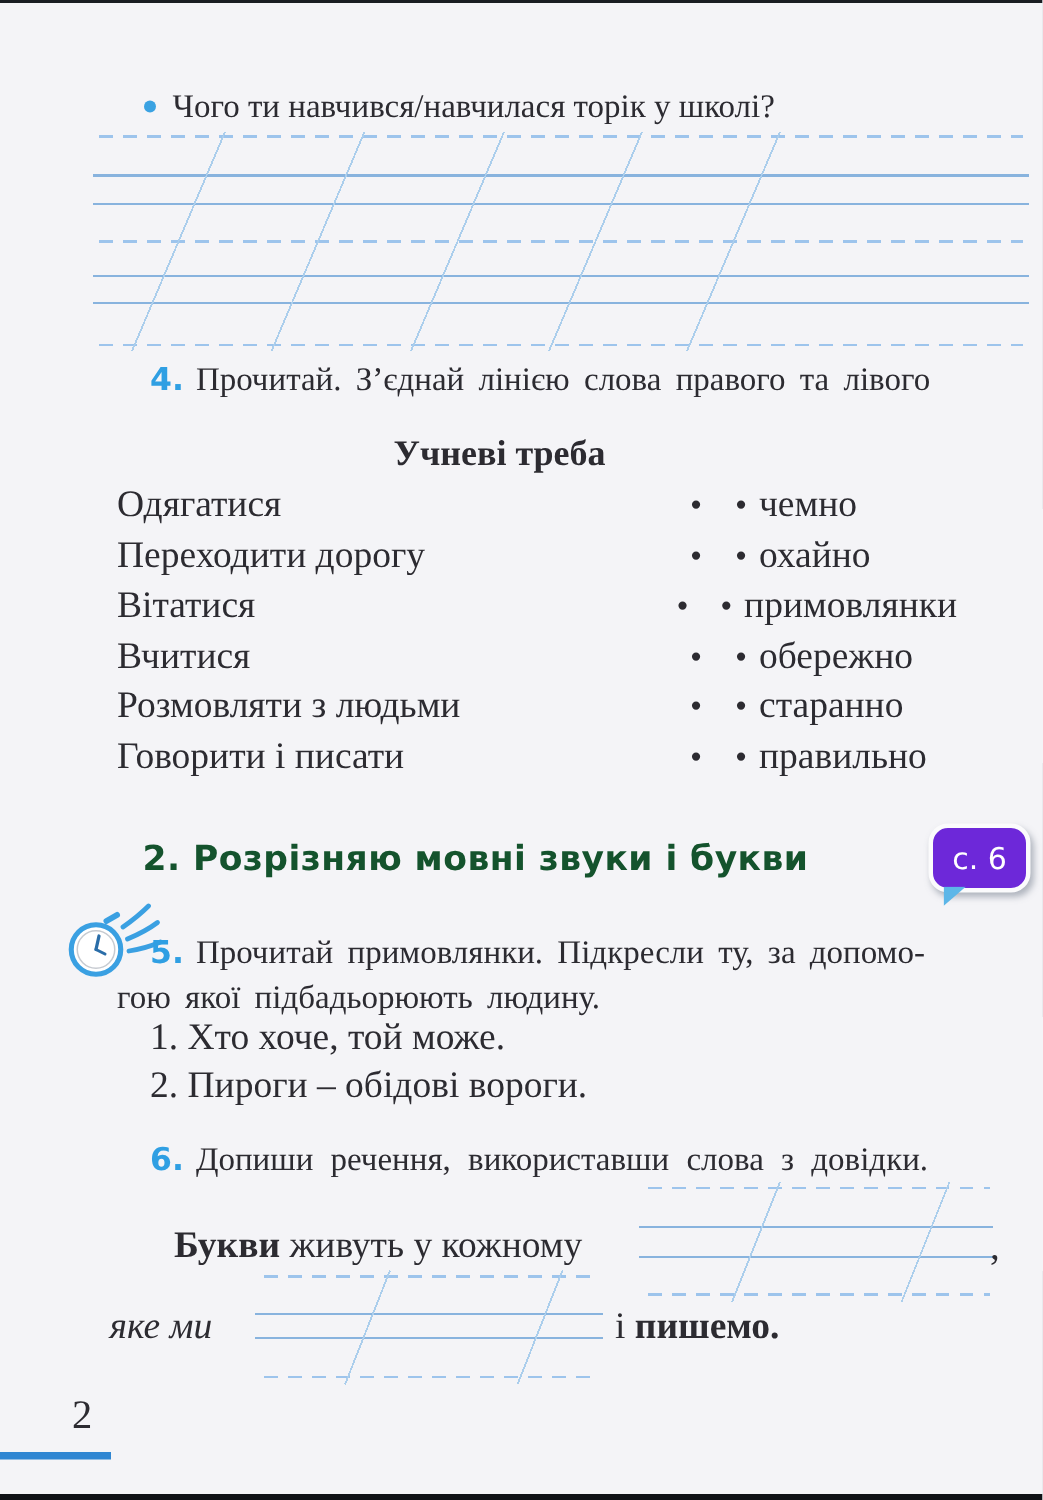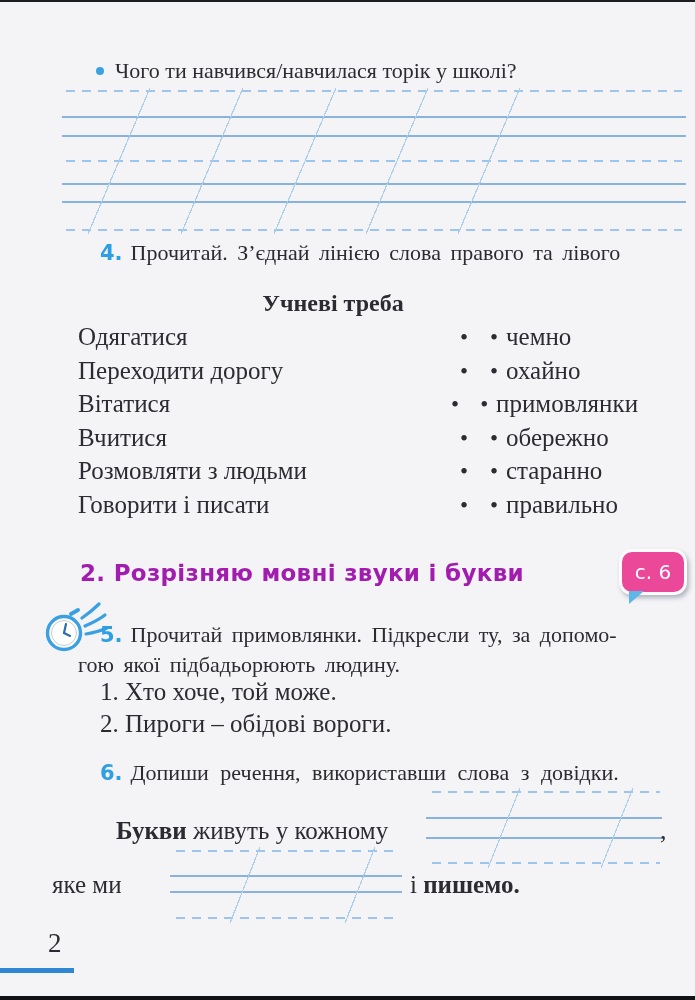--- a/index.html
+++ b/index.html
@@ -35,45 +35,45 @@
     font-weight:bold;font-size:24px;transform:translateX(-16px);}
   .match{position:absolute;left:78px;top:320px;width:560px;font-size:25px;}
   .mrow{display:flex;align-items:baseline;height:33.5px;line-height:33.5px;}
   .mleft{width:374px;text-align:left;}
   .dot-l{width:16px;text-align:center;margin-left:4px;font-size:23px;}
   .mgap{width:14px;}
   .dot-r{width:16px;text-align:center;font-size:23px;}
   .mright{margin-left:4px;text-align:right;}
 
   
-  .sec-title{position:absolute;left:80px;top:560px;
+  .sec-title{position:absolute;left:95px;top:560px;
     font-family:"DejaVu Sans", sans-serif;font-weight:bold;font-size:23px;
-    color:#a21caf;letter-spacing:.3px;}
+    color:#14532d;letter-spacing:.3px;}
   .badge{position:absolute;left:619px;top:549px;width:62px;height:40px;
-    background:#ec4899;border:3px solid #fbfbfc;border-radius:13px;
+    background:#6d28d9;border:3px solid #fbfbfc;border-radius:13px;
     box-shadow:2px 3px 4px rgba(110,120,135,.5);
     display:flex;align-items:center;justify-content:center;}
   .badge::after{content:'';position:absolute;left:7px;bottom:-12px;width:15px;height:13px;
     background:#5cb6e8;clip-path:polygon(0 100%, 0 0, 100% 0);
     filter:drop-shadow(1px 2px 1px rgba(110,120,135,.4));}
   .badge-text{font-family:"DejaVu Sans", sans-serif;font-size:20px;color:#ffffff;}
 
   
   .timer{position:absolute;left:26px;top:602px;}
 
   
   .ex5-item{position:absolute;left:100px;font-size:25px;}
   .ex5-i1{top:678px;}
   .ex5-i2{top:710px;}
 
   
   .big{font-size:25px;}
   .s1-text{position:absolute;left:116px;top:817px;}
   .s1-punct{position:absolute;left:660px;top:816px;font-size:26px;}
-  .s2-start{position:absolute;left:52px;top:871px;}
+  .s2-start{position:absolute;left:73px;top:871px;font-style:italic;}
   .s2-end{position:absolute;left:410px;top:871px;}
   .b{font-weight:bold;}
 
   
   .page-num{position:absolute;left:48px;top:928px;font-size:27px;}
   .footer-bar{position:absolute;left:0;top:968px;width:74px;height:5px;background:#2f86d2;}
 </style>
 </head>
 <body>
 

